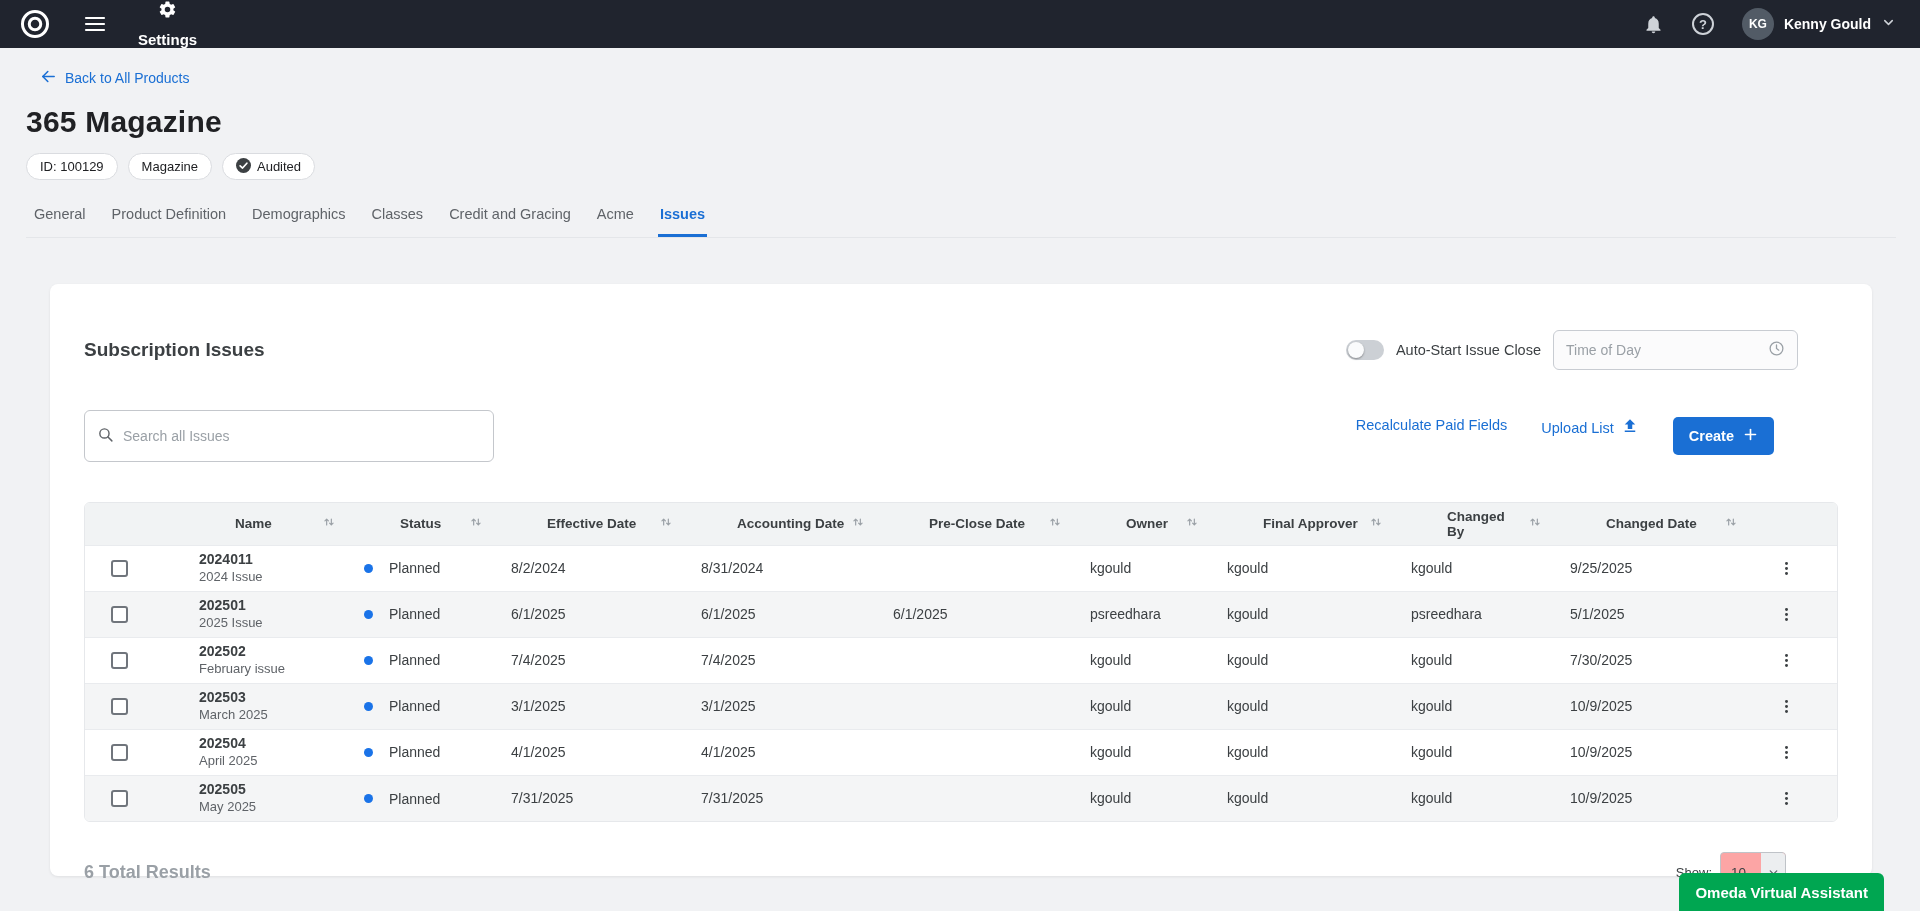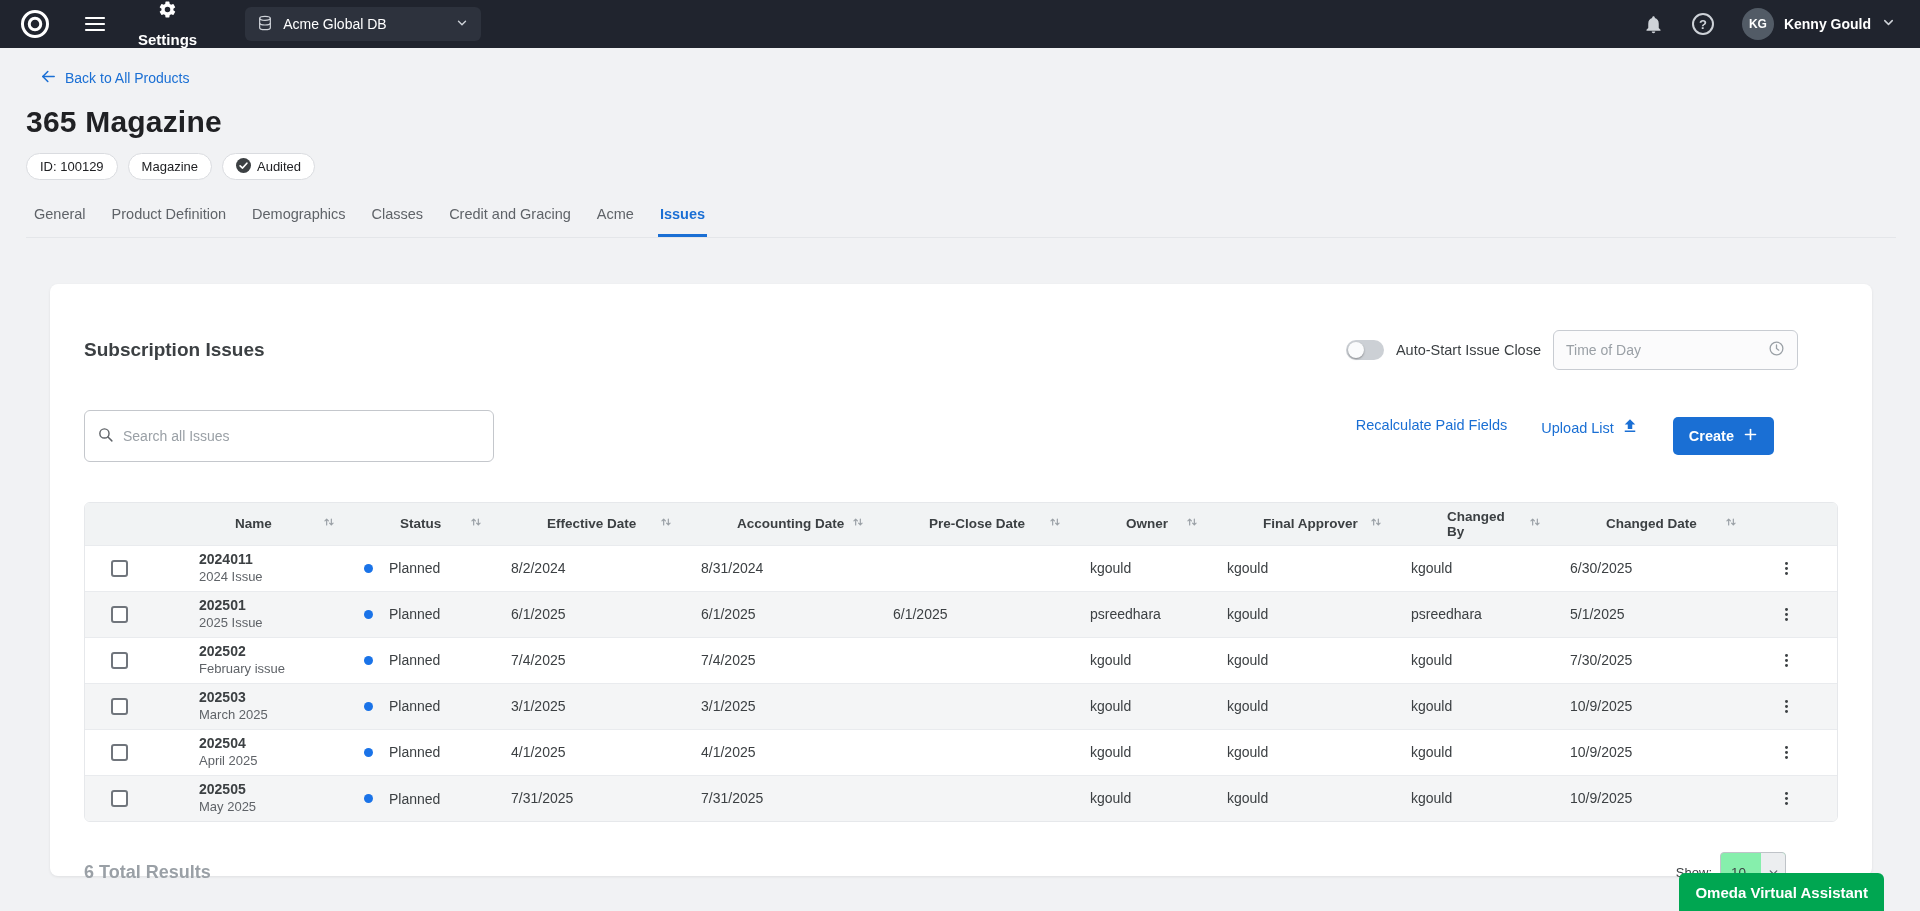--- a/index.html
+++ b/index.html
@@ -107,21 +107,21 @@
   .issue-subname { font-size: 13px; color: #5f6368; line-height: 1.25; margin-top: 1px; }
   .status { display: inline-flex; align-items: center; gap: 16px; }
   .status-dot { width: 9px; height: 9px; border-radius: 50%; background: #1a73e8; display: inline-block; }
   .kebab { background: none; border: none; cursor: pointer; padding: 6px 8px; display: flex; align-items: center; }
   .actions-cell { padding-left: 18px !important; }
   
   .table-footer { display: flex; align-items: center; margin-top: 30px; }
   .total-results { font-size: 18px; font-weight: 700; color: #9aa0a6; }
   .show-group { margin-left: auto; margin-right: 52px; display: flex; align-items: center; gap: 8px; font-size: 13px; color: #3c4043; }
   .show-select {
-    width: 66px; height: 40px; border: 1px solid #bfc3c8; border-radius: 4px; background: #86efac;
+    width: 66px; height: 40px; border: 1px solid #bfc3c8; border-radius: 4px; background: #fca5a5;
     display: flex; align-items: center; cursor: pointer; overflow: hidden;
   }
   .show-select .val { flex: 1; padding-left: 10px; font-size: 13.5px; }
   .show-select .chev { width: 24px; height: 100%; display: flex; align-items: center; justify-content: center; background: #eceef0; }
   
   .assistant-btn {
     position: fixed; right: 36px; bottom: 0; height: 38px; padding: 0 16px; background: #00a651;
     color: #fff; border: none; border-radius: 6px 6px 0 0; font-size: 15px; font-weight: 700;
     font-family: inherit; cursor: pointer;
   }
@@ -146,36 +146,20 @@
           </g>
         </svg>
     </button>
     <div class="nav-settings">
       <span>
         <svg width="19" height="19" viewBox="0 0 24 24">
             <path fill="#fff" d="M19.4 13c.04-.33.06-.66.06-1s-.02-.67-.06-1l2.1-1.65a.5.5 0 0 0 .12-.64l-2-3.46a.5.5 0 0 0-.6-.22l-2.49 1a7.3 7.3 0 0 0-1.73-1l-.38-2.65A.5.5 0 0 0 13.92 2h-4a.5.5 0 0 0-.5.42l-.37 2.65c-.63.26-1.2.6-1.73 1l-2.49-1a.5.5 0 0 0-.6.22l-2 3.46a.5.5 0 0 0 .12.64L4.45 11c-.04.33-.06.66-.06 1s.02.67.06 1l-2.1 1.65a.5.5 0 0 0-.12.64l2 3.46c.14.24.42.34.6.22l2.49-1c.53.4 1.1.74 1.73 1l.37 2.65c.04.24.25.42.5.42h4c.25 0 .46-.18.5-.42l.38-2.65c.63-.26 1.2-.6 1.73-1l2.49 1c.23.1.5 0 .6-.22l2-3.46a.5.5 0 0 0-.12-.64L19.4 13zM12 15.5A3.5 3.5 0 1 1 12 8.5a3.5 3.5 0 0 1 0 7z"></path>
           </svg>
       </span>
       <span>Settings</span>
-    </div>
-    <div class="db-selector">
-      <span>
-        <svg width="16" height="16" viewBox="0 0 24 24" fill="none" stroke="#cfd3d9" stroke-width="1.8">
-            <ellipse cx="12" cy="5" rx="8" ry="3"></ellipse>
-            <path d="M4 5v14c0 1.66 3.58 3 8 3s8-1.34 8-3V5"></path>
-            <path d="M4 12c0 1.66 3.58 3 8 3s8-1.34 8-3"></path>
-          </svg>
-      </span>
-      <span>Acme Global DB</span>
-      <span class="spacer"></span>
-      <span>
-        <svg width="14" height="14" viewBox="0 0 24 24" fill="none" stroke="#cfd3d9" stroke-width="2.4" stroke-linecap="round" stroke-linejoin="round">
-            <polyline points="6 9 12 15 18 9"></polyline>
-          </svg>
-      </span>
     </div>
   </div>
   <div class="nav-right">
     <button class="icon-btn">
       <svg width="21" height="21" viewBox="0 0 24 24">
           <path fill="#ced2d8" d="M12 22c1.1 0 2-.9 2-2h-4c0 1.1.9 2 2 2zm6-6v-5c0-3.08-1.64-5.64-4.5-6.32V4c0-.83-.67-1.5-1.5-1.5s-1.5.67-1.5 1.5v.68C7.64 5.36 6 7.92 6 11v5l-2 2v1h16v-1l-2-2z"></path>
         </svg>
     </button>
     <button class="icon-btn">
       <span class="help-circle">?</span>
@@ -400,21 +384,21 @@
         <span class="status-dot"></span>
         <span>Planned</span>
       </span>
     </td>
     <td>8/2/2024</td>
     <td>8/31/2024</td>
     <td></td>
     <td>kgould</td>
     <td>kgould</td>
     <td>kgould</td>
-    <td>6/30/2025</td>
+    <td>9/25/2025</td>
     <td class="actions-cell">
       <button class="kebab">
         <svg width="17" height="17" viewBox="0 0 24 24">
                     <circle cx="12" cy="5" r="2.1" fill="#3c4043"></circle>
                     <circle cx="12" cy="12" r="2.1" fill="#3c4043"></circle>
                     <circle cx="12" cy="19" r="2.1" fill="#3c4043"></circle>
                   </svg>
       </button>
     </td>
   </tr>

